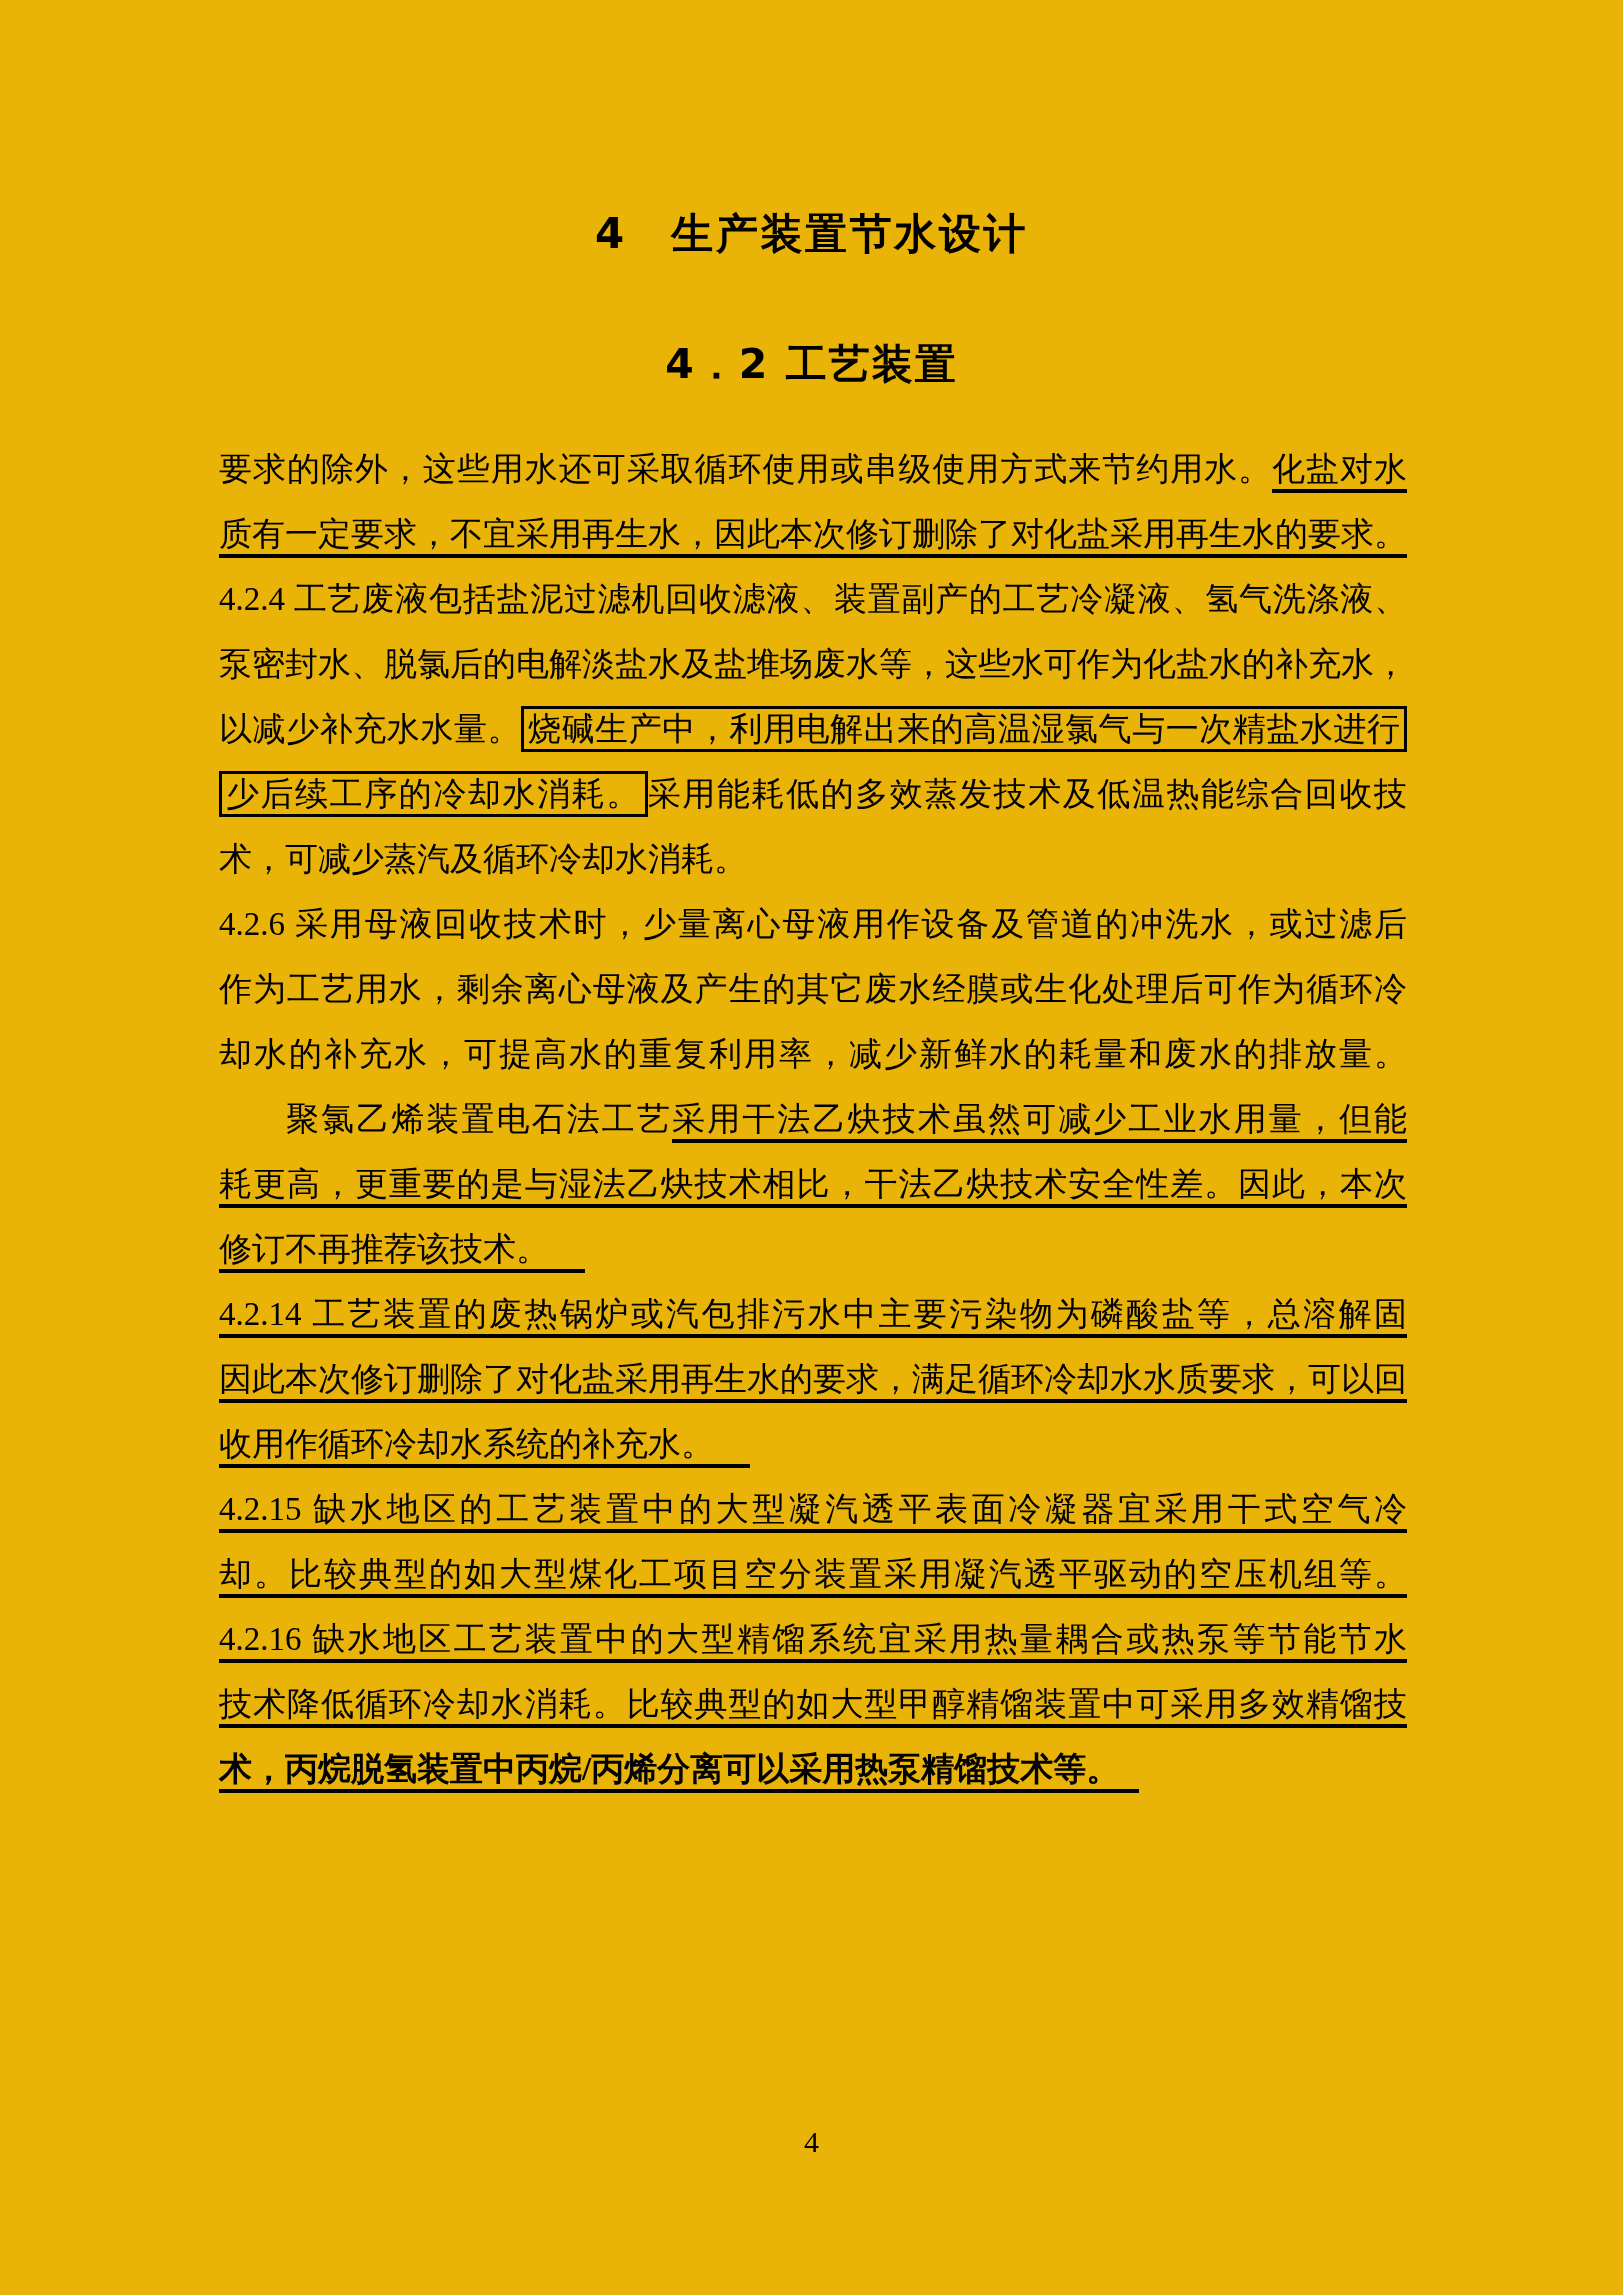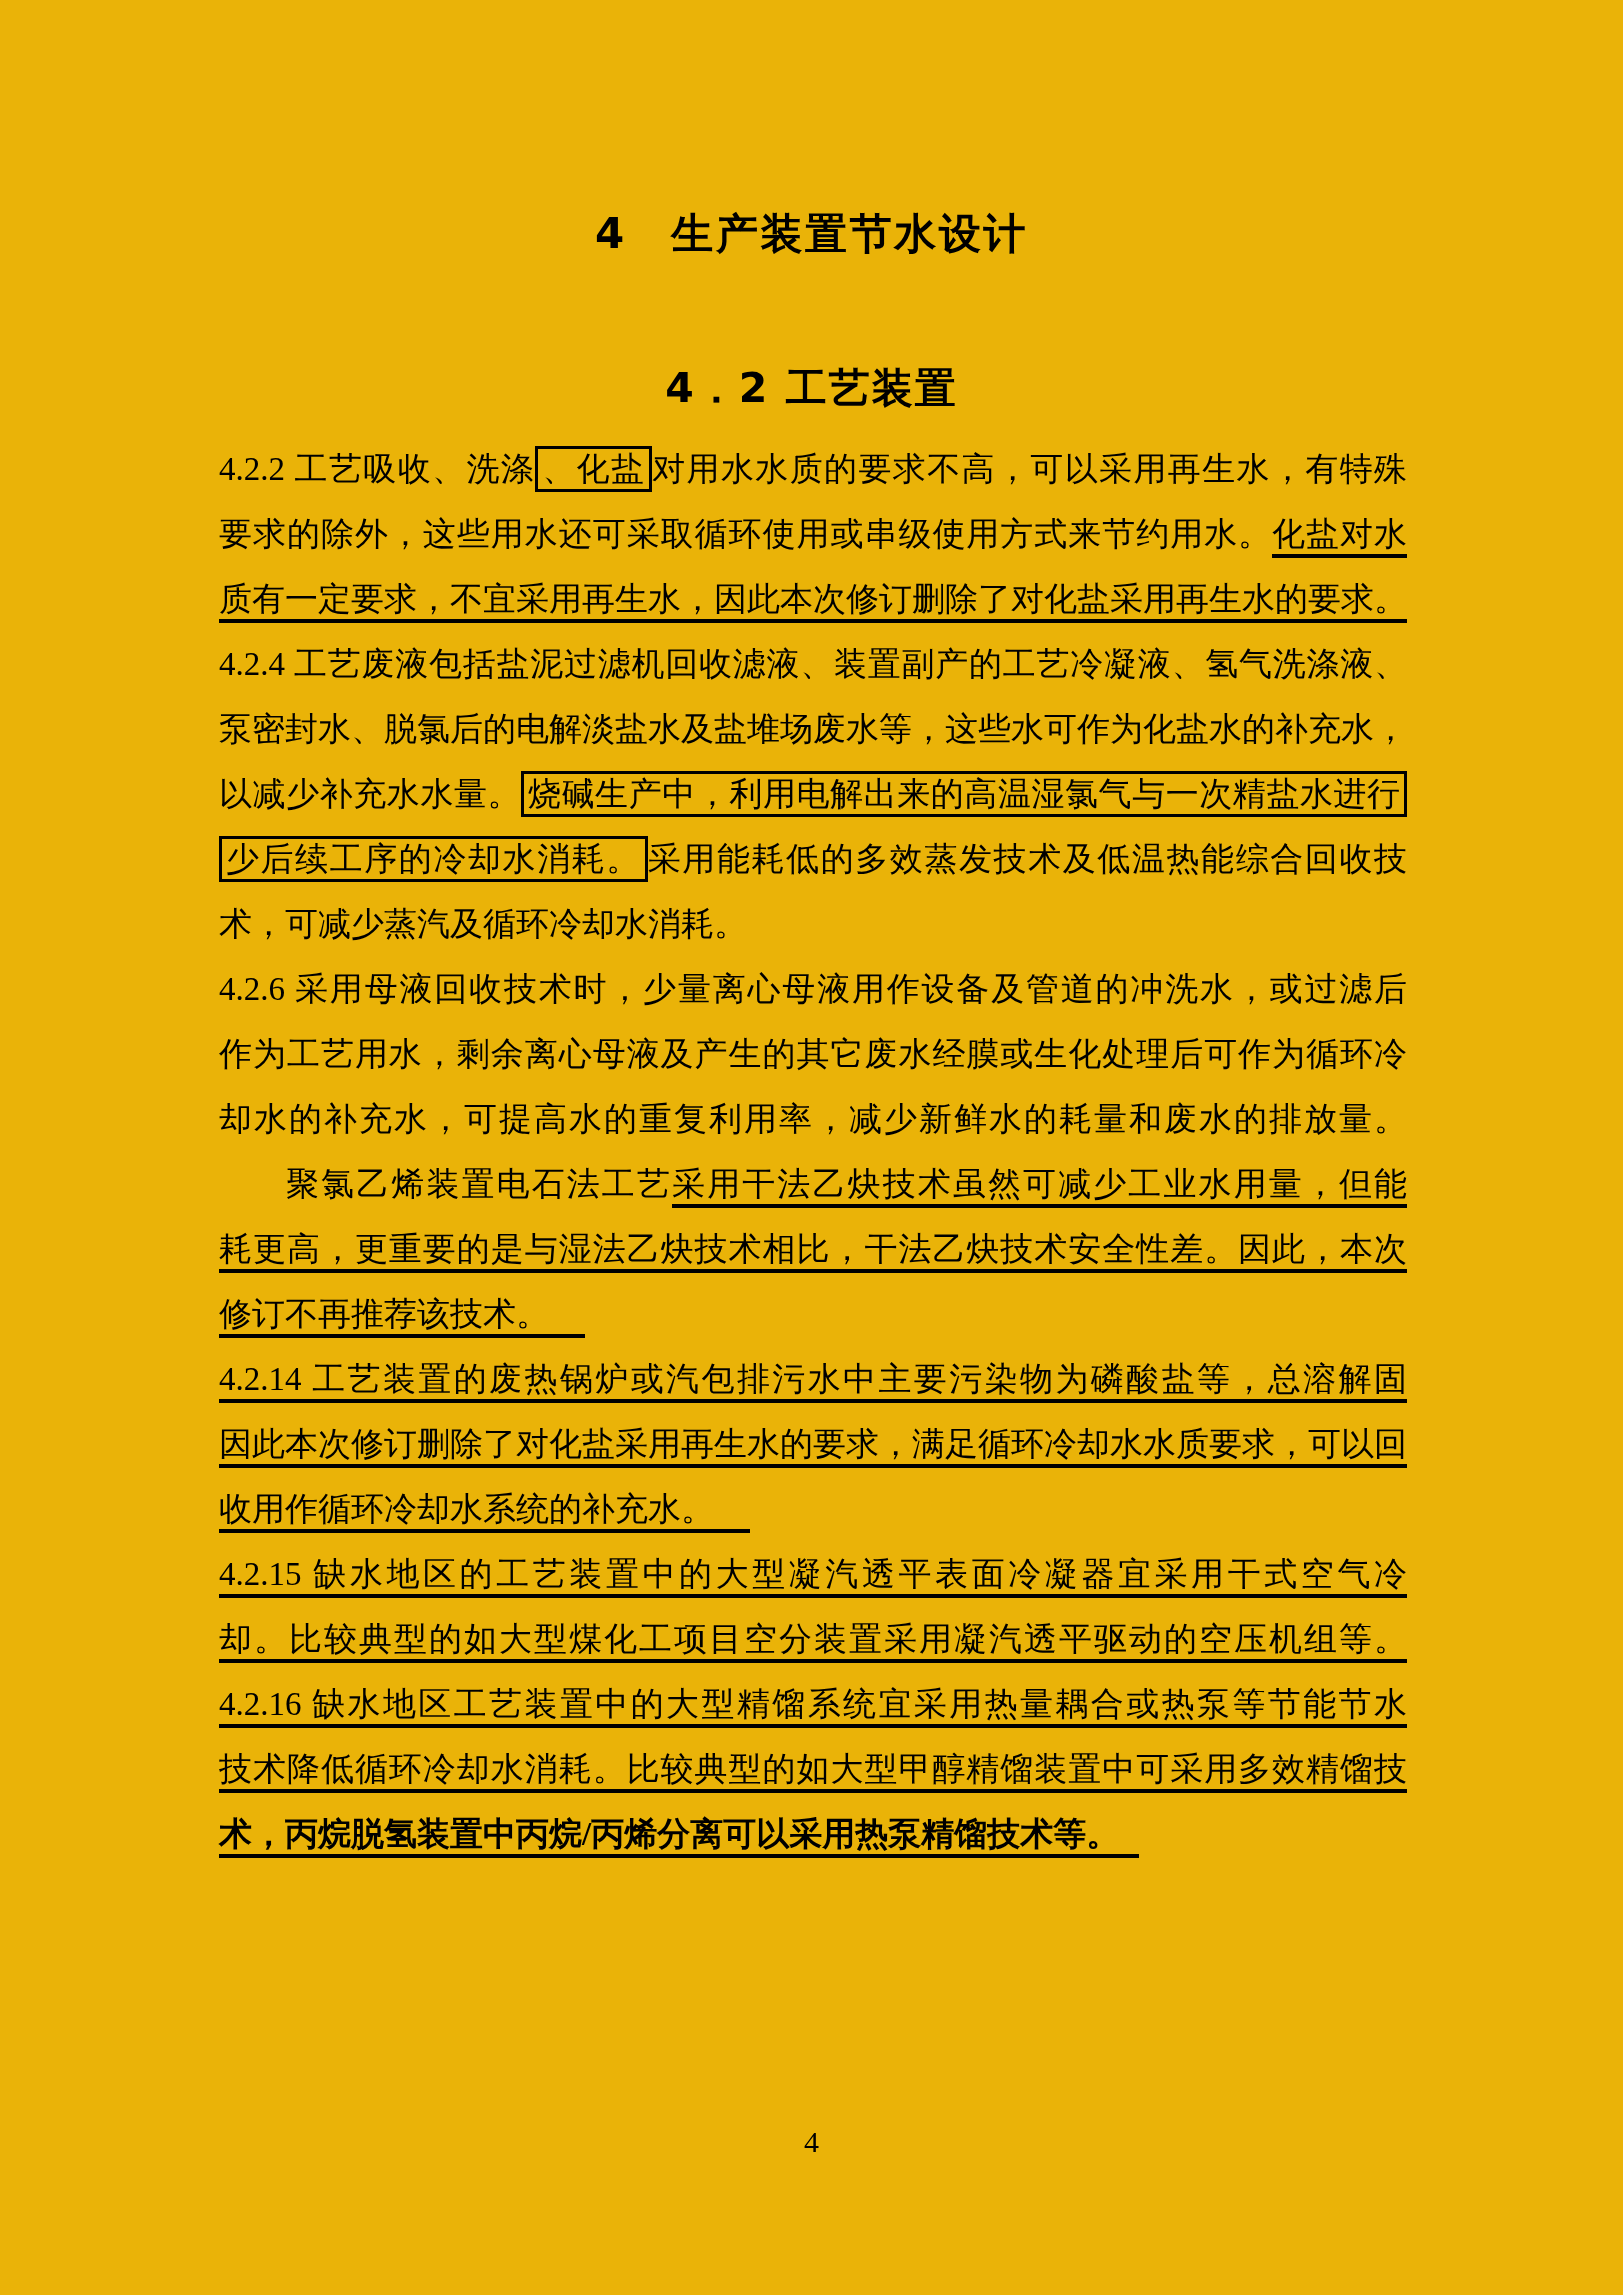--- a/index.html
+++ b/index.html
@@ -23,21 +23,20 @@
   }
   .subtitle{
     position:absolute;top:338px;left:0;width:100%;
     text-align:center;
     font-family:"DejaVu Sans","Liberation Sans",sans-serif;
     font-weight:bold;
     font-size:41px;
     letter-spacing:2px;
     line-height:52px;
     white-space:pre;
-    margin-top:24px;
   }
   .doc-body{
     position:absolute;top:437px;left:219px;width:1188px;
   }
   .line{
     height:65px;
     line-height:65px;
     font-size:33px;
     white-space:nowrap;
     text-align:justify;
@@ -68,21 +67,20 @@
     font-family:"Liberation Serif","DejaVu Serif",serif;
   }
 </style>
 </head>
 <body>
 
 <div class="page">
   <div class="title">4　生产装置节水设计</div>
   <div class="subtitle">4．2 工艺装置</div>
   <div class="doc-body">
-      <div class="line"><span class="seg-plain">4.2.2 工艺吸收、洗涤</span><span class="seg-box">、化盐</span><span class="seg-plain">对用水水质的要求不高，可以采用再生水，有特殊</span></div>
       <div class="line"><span class="seg-plain">要求的除外，这些用水还可采取循环使用或串级使用方式来节约用水。</span><span class="seg-underline">化盐对水</span></div>
       <div class="line"><span class="seg-underline">质有一定要求，不宜采用再生水，因此本次修订删除了对化盐采用再生水的要求。</span></div>
       <div class="line"><span class="seg-plain">4.2.4 工艺废液包括盐泥过滤机回收滤液、装置副产的工艺冷凝液、氢气洗涤液、</span></div>
       <div class="line"><span class="seg-plain">泵密封水、脱氯后的电解淡盐水及盐堆场废水等，这些水可作为化盐水的补充水，</span></div>
       <div class="line"><span class="seg-plain">以减少补充水水量。</span><span class="seg-box">烧碱生产中，利用电解出来的高温湿氯气与一次精盐水进行</span></div>
       <div class="line"><span class="seg-box">少后续工序的冷却水消耗。</span><span class="seg-plain">采用能耗低的多效蒸发技术及低温热能综合回收技</span></div>
       <div class="line no-just"><span class="seg-plain">术，可减少蒸汽及循环冷却水消耗。</span></div>
       <div class="line"><span class="seg-plain">4.2.6 采用母液回收技术时，少量离心母液用作设备及管道的冲洗水，或过滤后</span></div>
       <div class="line"><span class="seg-plain">作为工艺用水，剩余离心母液及产生的其它废水经膜或生化处理后可作为循环冷</span></div>
       <div class="line"><span class="seg-plain">却水的补充水，可提高水的重复利用率，减少新鲜水的耗量和废水的排放量。</span></div>

